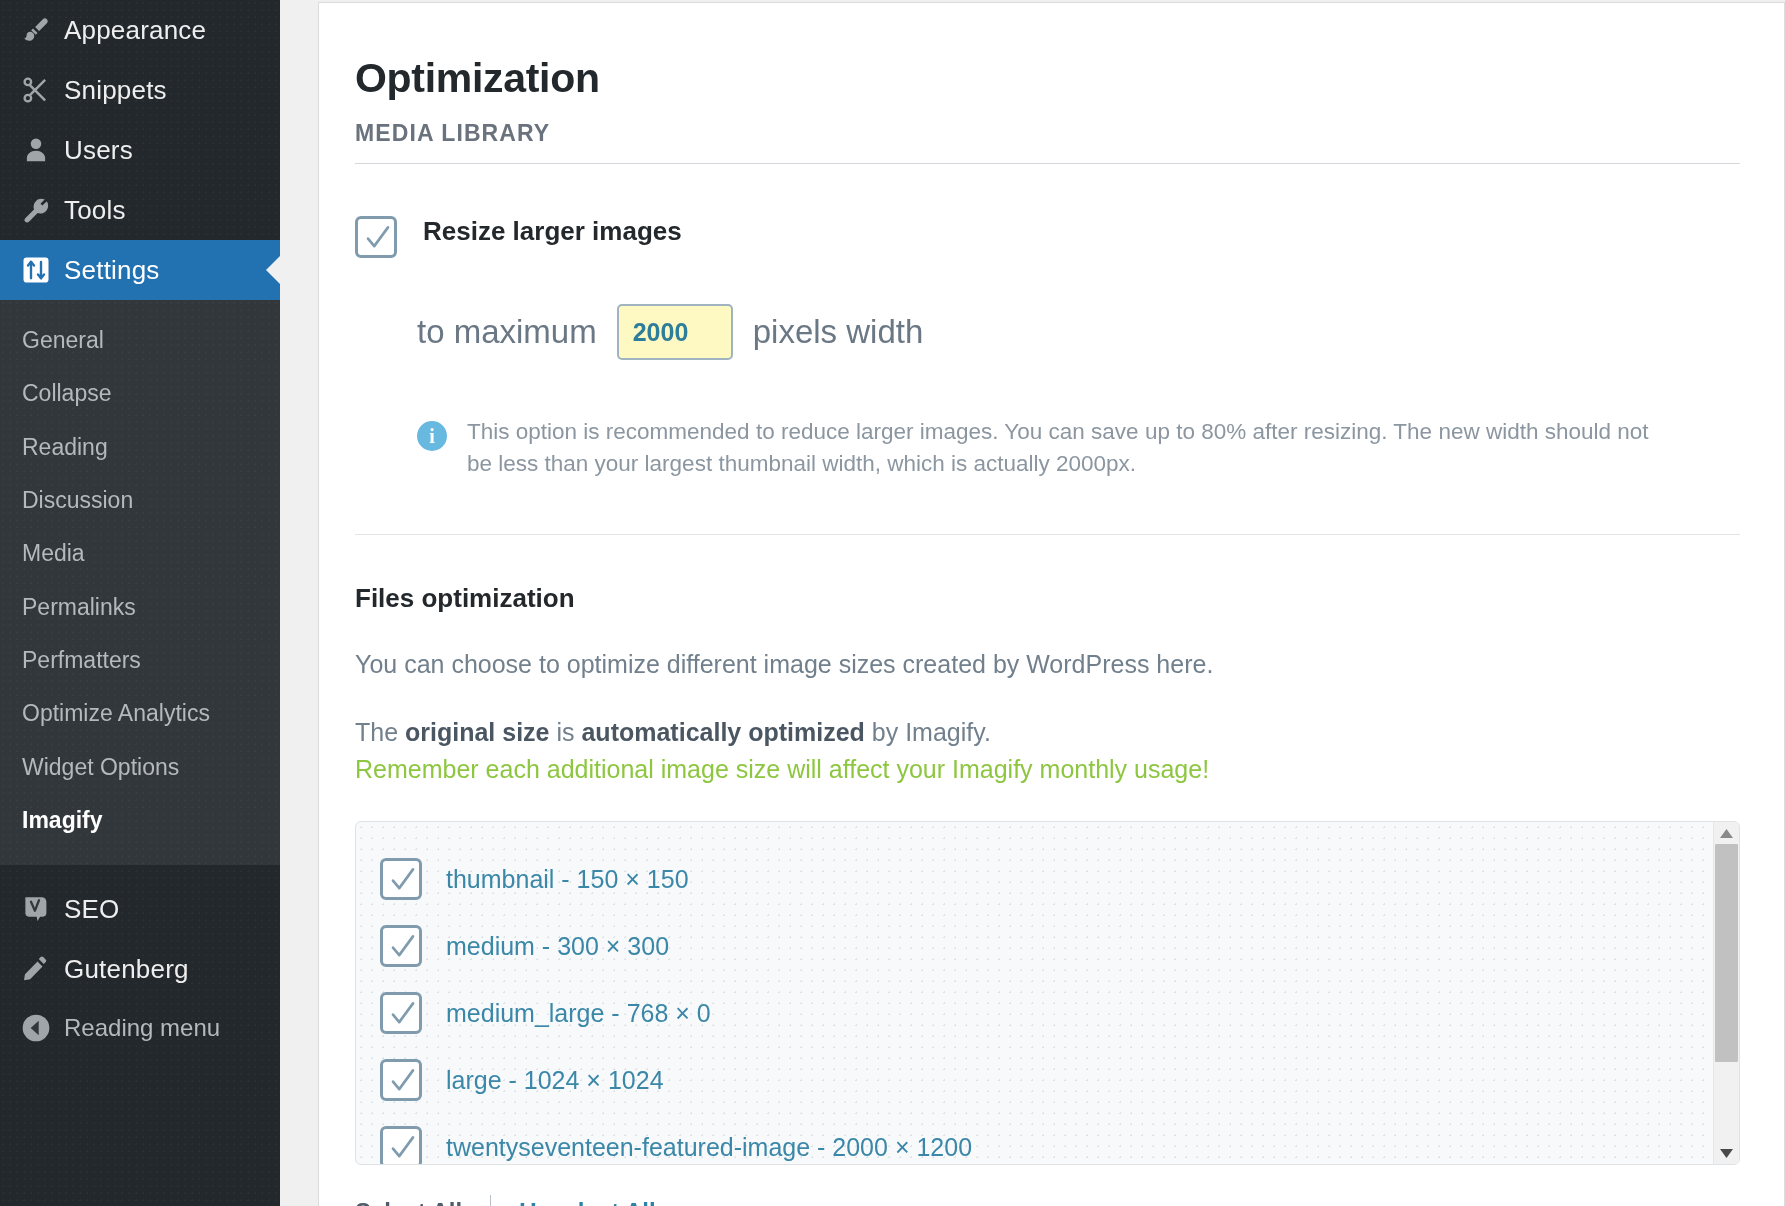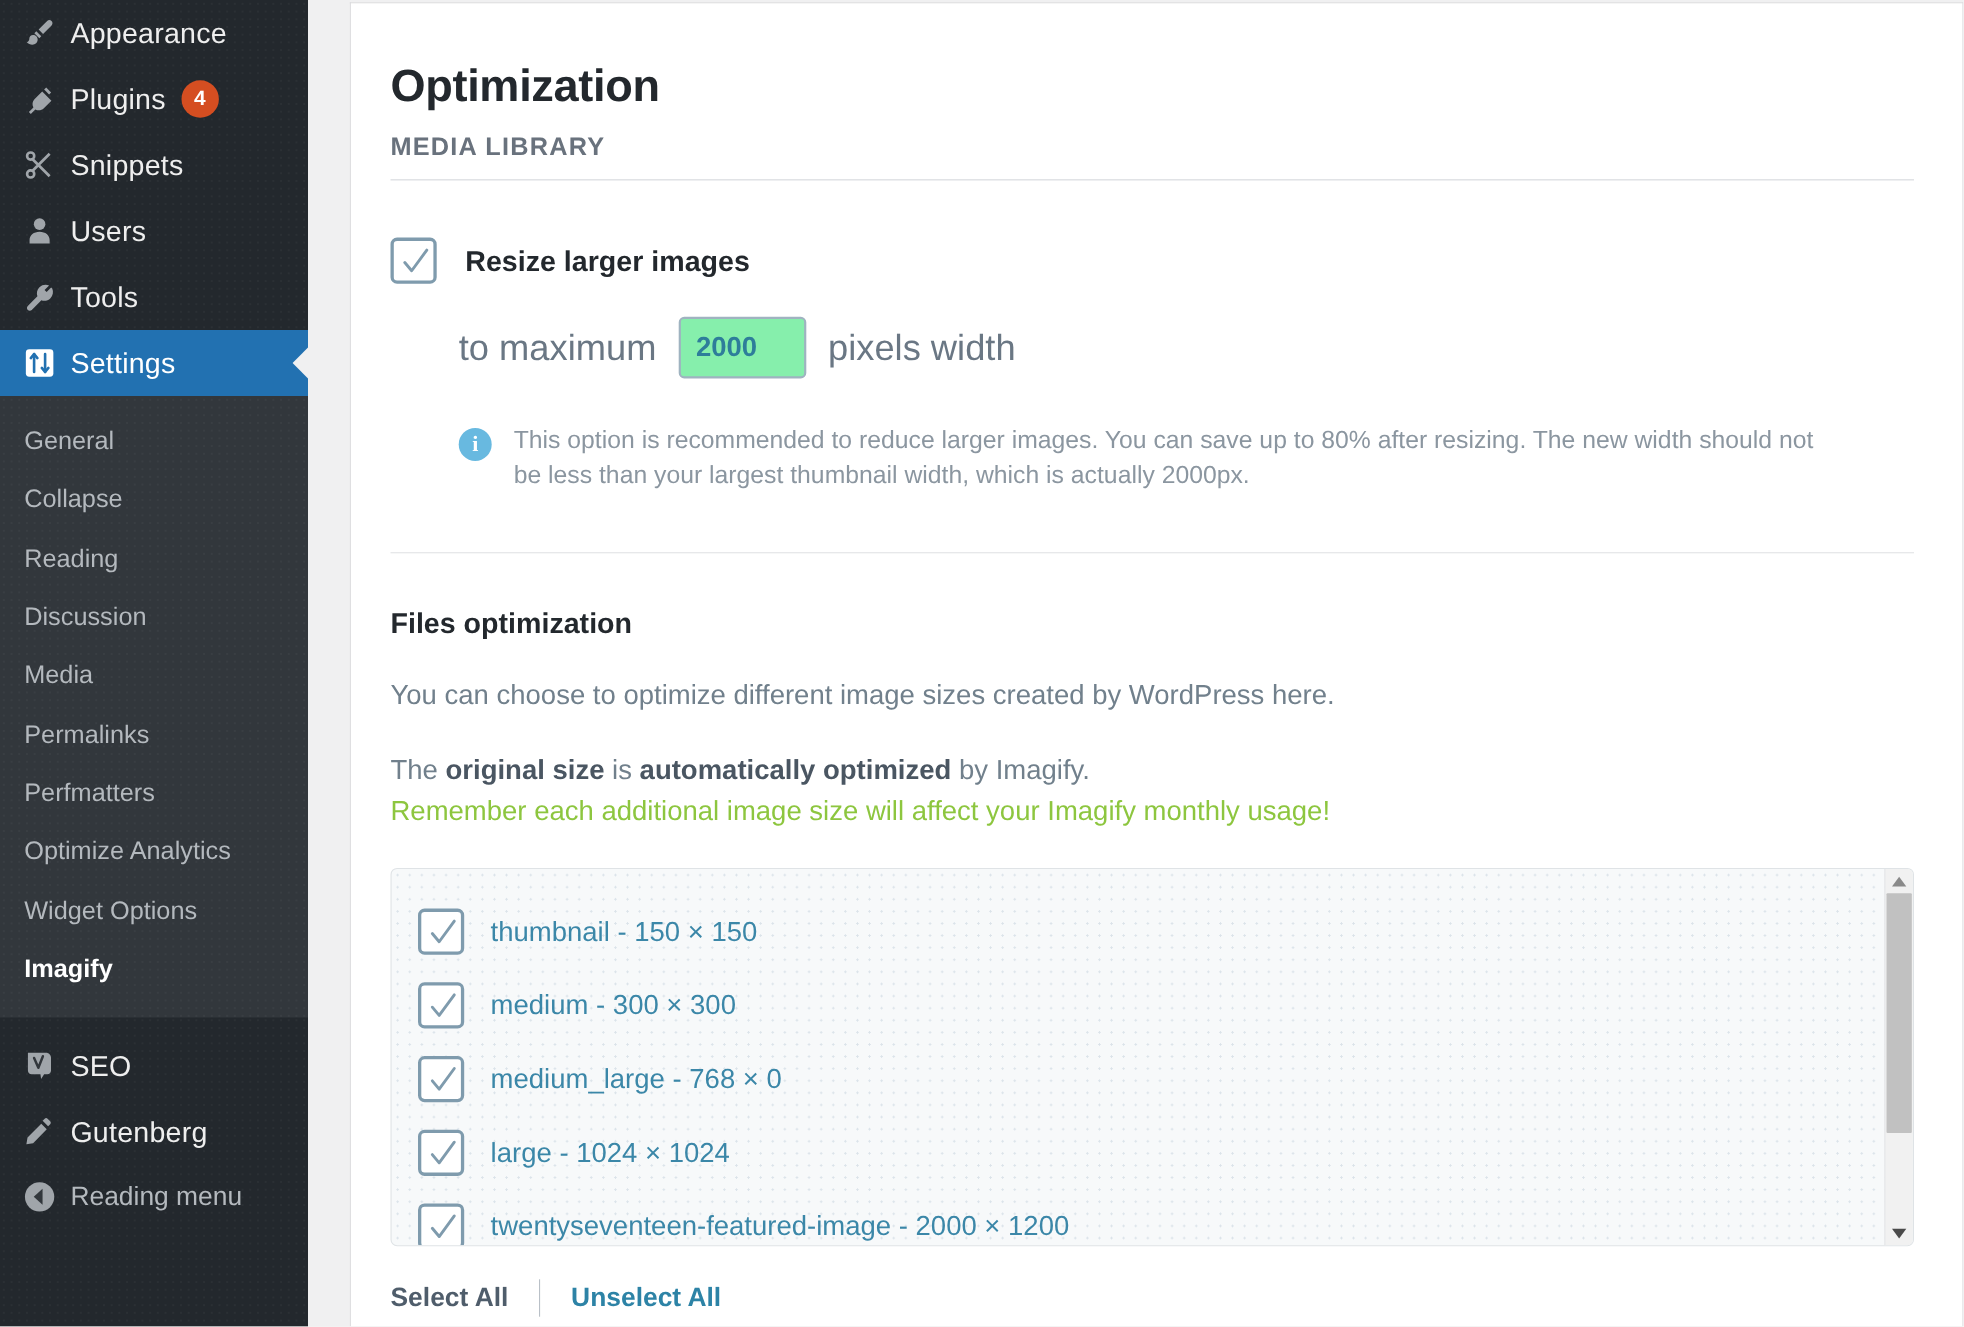--- a/index.html
+++ b/index.html
@@ -166,45 +166,45 @@
     height: 42px;
     flex: 0 0 42px;
     border: 3px solid #7f9bad;
     border-radius: 6px;
     background: #ffffff;
     position: relative;
     cursor: pointer;
   }
   .cb svg { position:absolute; left: 5px; top: 4px; }
 
-  .row-inline { display: flex; align-items: center; }
+  .row-inline { display: flex; }
 
   .opt-label {
     margin-left: 26px;
     font-size: 26px;
     font-weight: 700;
     color: #23282d;
   }
 
   .maxrow {
     display: flex;
     align-items: center;
     margin: 30px 0 0 62px;
   }
   .maxrow .lbl {
     font-size: 33px;
     color: #6a7784;
   }
   .num-input {
     width: 116px;
     height: 56px;
-    margin: 0 20px;
+    margin: 16px 20px;
     border: 2px solid #9fb3c0;
     border-radius: 5px;
-    background: #86efac;
+    background: #fef9c3;
     font-family: "Liberation Sans", sans-serif;
     font-size: 25px;
     font-weight: 700;
     color: #2e7d9a;
     padding: 0 14px;
     outline: none;
   }
 
   .notice {
     display: flex;
@@ -352,30 +352,20 @@
         <span class="mi-icon">
           <svg width="30" height="30" viewBox="0 0 24 24" fill="currentColor">
             <path d="M20.7 3.3c-.9-.9-2.3-.9-3.2 0l-6.2 6.2 3.2 3.2 6.2-6.2c.9-.9.9-2.3 0-3.2z"></path>
             <path d="M9.6 10.8l-1.4 1.4 3.6 3.6 1.4-1.4-3.6-3.6z"></path>
             <path d="M7.2 13.4c-1.5 0-2.7 1.2-2.7 2.7 0 1.2-.6 2-1.8 2.6 1 1.1 2.5 1.8 4 1.8 2.2 0 3.9-1.7 3.9-3.8 0-1.8-1.5-3.3-3.4-3.3z"></path>
           </svg>
         </span>
         <span class="mi-label">Appearance</span>
       </div>
 
-      <div class="menu-item">
-        <span class="mi-icon">
-          <svg width="30" height="30" viewBox="0 0 24 24" fill="currentColor">
-            <path d="M16.8 3.6l-1.5 1.5 3.6 3.6 1.5-1.5-3.6-3.6z"></path>
-            <path d="M13.9 6.5L8.4 12c-1.7 1.7-2 4.2-.9 6.2l-3.3 3.3 1.4 1.4 3.3-3.3c2 1.1 4.5.8 6.2-.9l5.5-5.5-6.7-6.7z"></path>
-          </svg>
-        </span>
-        <span class="mi-label">Plugins</span>
-        <span class="badge">4</span>
-      </div>
 
       <div class="menu-item">
         <span class="mi-icon">
           <svg width="30" height="30" viewBox="0 0 24 24" fill="currentColor">
             <circle cx="5.5" cy="5.5" r="2.6" fill="none" stroke="currentColor" stroke-width="1.9"></circle>
             <circle cx="5.5" cy="18.5" r="2.6" fill="none" stroke="currentColor" stroke-width="1.9"></circle>
             <path d="M7.6 7.1L20 19.5l-1.4 1.4L6.2 8.5zM18.6 3.1L20 4.5 7.6 16.9l-1.4-1.4z"></path>
           </svg>
         </span>
         <span class="mi-label">Snippets</span>

